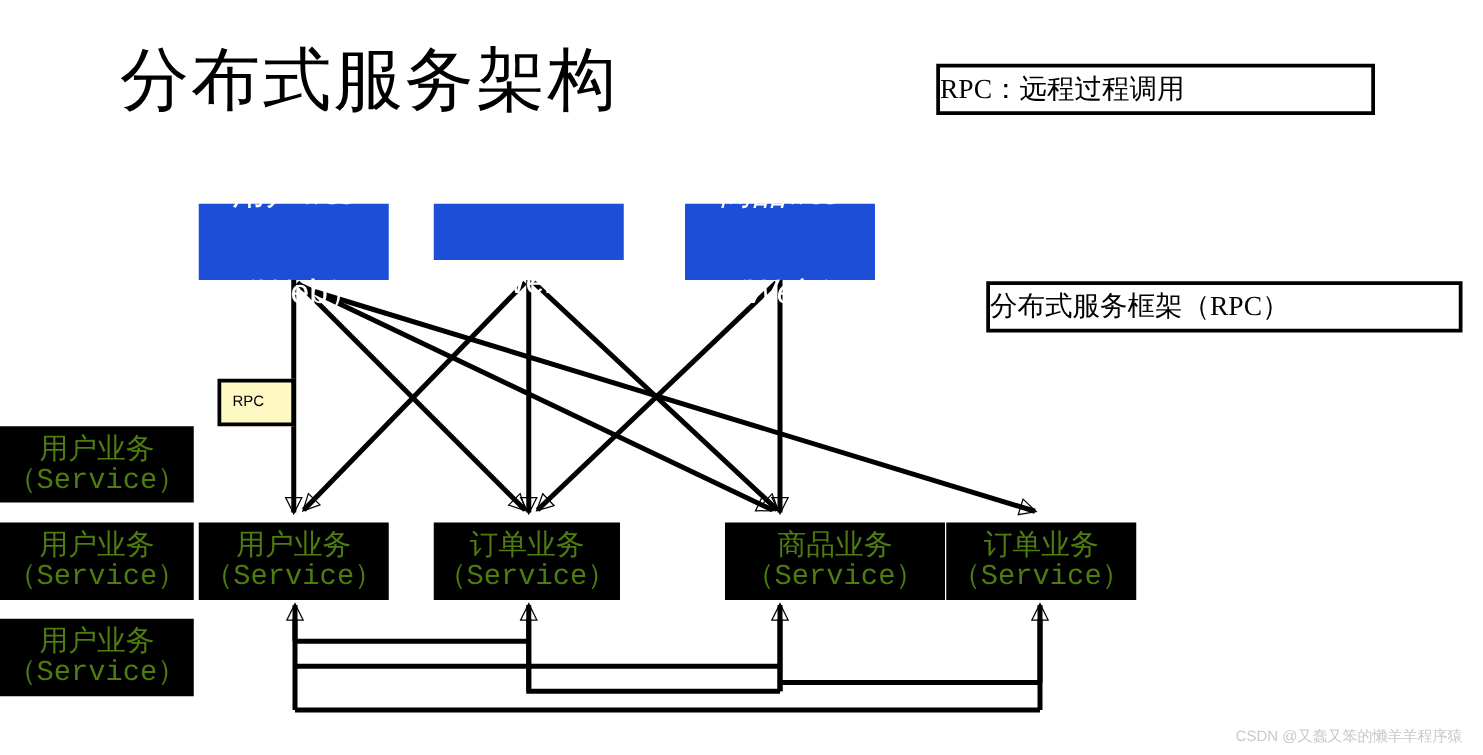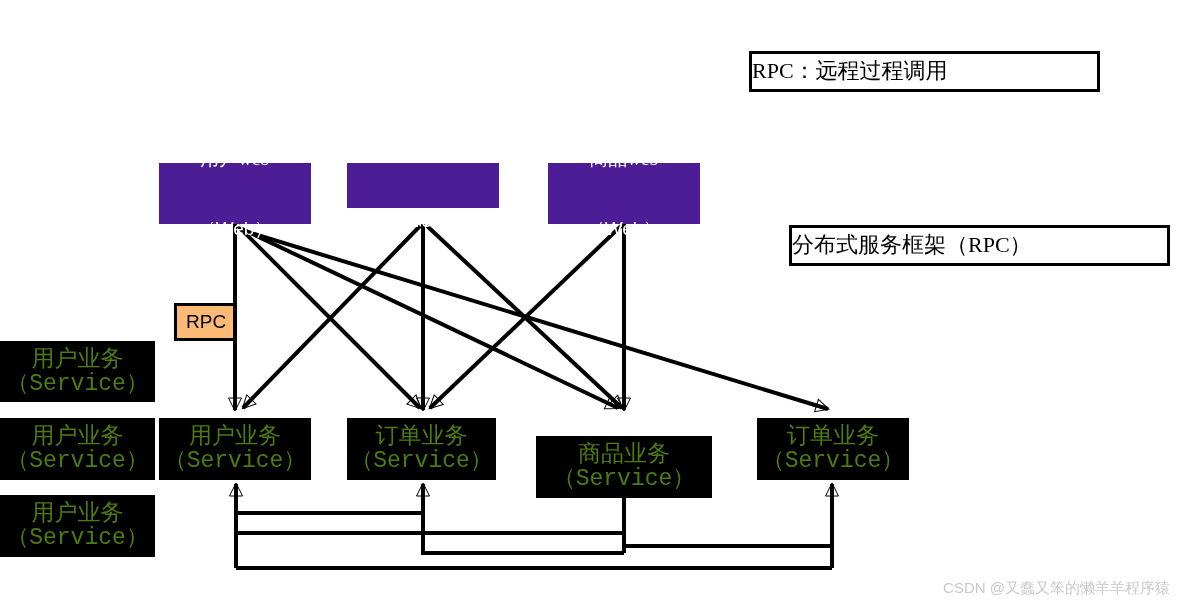--- a/index.html
+++ b/index.html
@@ -30,23 +30,23 @@
     display:flex;
     flex-direction:column;
     align-items:center;
     justify-content:center;
     text-align:center;
     white-space:nowrap;
   }
   .box .l1,.box .l2{display:block;line-height:1.12;}
 
   .webbox{
-    background:#4c1d95;
+    background:#1d4ed8;
     color:#ffffff;
-    font-size:19px;
+    font-size:27px;
     font-family:"Liberation Serif","DejaVu Serif",serif;
     gap:48px;
   }
   .webbox .l2{font-family:"Liberation Sans",sans-serif;}
 
   .svcbox{
     background:#000000;
     color:#4d7c0f;
     font-size:23px;
     font-family:"Liberation Serif","DejaVu Serif",serif;
@@ -56,48 +56,49 @@
   .outlinebox{
     background:#ffffff;
     color:#000000;
     border:3px solid #000000;
     font-size:22px;
     font-family:"Liberation Serif","DejaVu Serif",serif;
     justify-content:center;
     align-items:flex-start;
   }
   .rpc-tag{
-    background:#fdba74;
+    background:#fef9c3;
     color:#000000;
     border:3px solid #000000;
-    font-size:19px;
+    font-size:12px;
     font-family:"Liberation Sans",sans-serif;
     align-items:flex-start;
     padding-left:9px;
     z-index:5;
   }
 
   .watermark{
     position:absolute;
     right:16px;
     bottom:6px;
-    font-size:15px;
+    font-size:12px;
     color:#c9c9c9;
     font-family:"Liberation Sans",sans-serif;
     white-space:nowrap;
   }
 
   svg.wires{position:absolute;left:0;top:0;width:1186px;height:604px;pointer-events:none;}
   svg.wires line, svg.wires path, svg.wires polyline{stroke:#000000;fill:none;}
 </style>
 </head>
 <body>
 
 <div id="stage">
 
+  <div class="title">分布式服务架构</div>
 
   <div class="box outlinebox" style="left:749px;top:51px;width:351px;height:41px;">
     <span class="l1">RPC：远程过程调用</span>
   </div>
 
   <div class="box outlinebox" style="left:789px;top:225px;width:381px;height:41px;">
     <span class="l1">分布式服务框架（RPC）</span>
   </div>
 
   <svg class="wires" viewBox="0 0 1186 604">
@@ -158,21 +159,21 @@
   </div>
 
   <div class="box webbox" style="left:159px;top:163px;width:152px;height:61px;">
     <span class="l1">用户web</span>
     <span class="l2">（Web）</span>
   </div>
   <div class="box webbox" style="left:347px;top:163px;width:152px;height:45px;">
     <span class="l1">订单web</span>
     <span class="l2">（Web）</span>
   </div>
-  <div class="box webbox" style="left:548px;top:163px;width:152px;height:61px;">
+  <div class="box webbox" style="left:548px;top:163px;width:152px;height:61px;font-style:italic;">
     <span class="l1">商品web</span>
     <span class="l2">（Web）</span>
   </div>
 
   <div class="box svcbox" style="left:0px;top:341px;width:155px;height:61px;">
     <span class="l1">用户业务</span>
     <span class="l2">（Service）</span>
   </div>
   <div class="box svcbox" style="left:0px;top:418px;width:155px;height:62px;">
     <span class="l1">用户业务</span>
@@ -184,21 +185,21 @@
   </div>
 
   <div class="box svcbox" style="left:159px;top:418px;width:152px;height:62px;">
     <span class="l1">用户业务</span>
     <span class="l2">（Service）</span>
   </div>
   <div class="box svcbox" style="left:347px;top:418px;width:149px;height:62px;">
     <span class="l1">订单业务</span>
     <span class="l2">（Service）</span>
   </div>
-  <div class="box svcbox" style="left:536px;top:418px;width:176px;height:62px;margin-top:18px;">
+  <div class="box svcbox" style="left:580px;top:418px;width:176px;height:62px;">
     <span class="l1">商品业务</span>
     <span class="l2">（Service）</span>
   </div>
   <div class="box svcbox" style="left:757px;top:418px;width:152px;height:62px;">
     <span class="l1">订单业务</span>
     <span class="l2">（Service）</span>
   </div>
 
   <div class="watermark">CSDN @又蠢又笨的懒羊羊程序猿</div>
 

